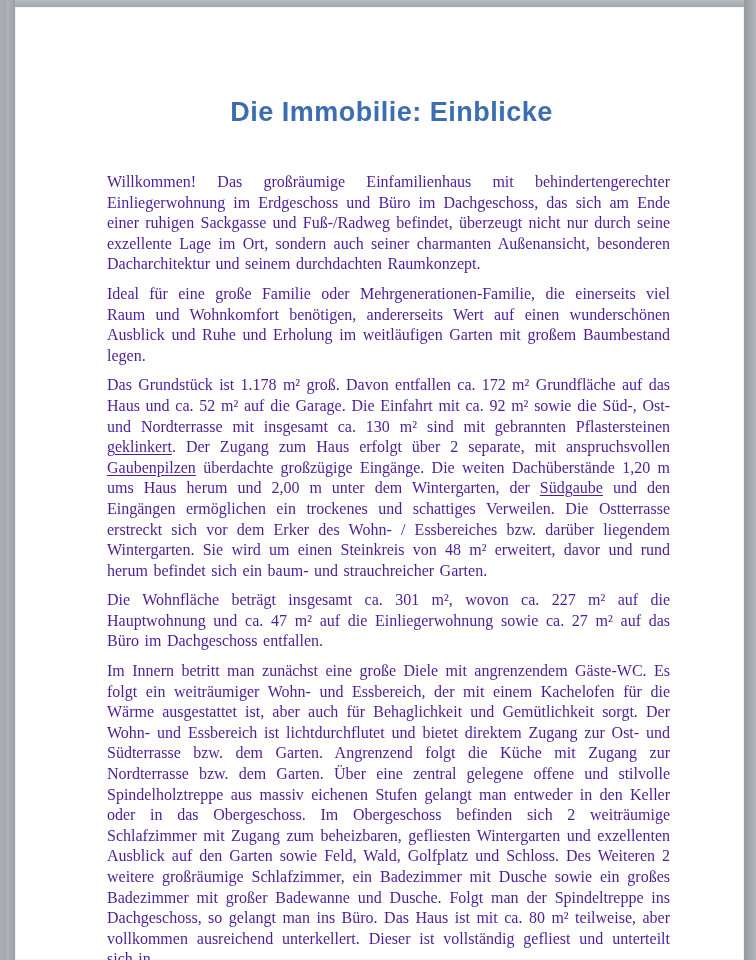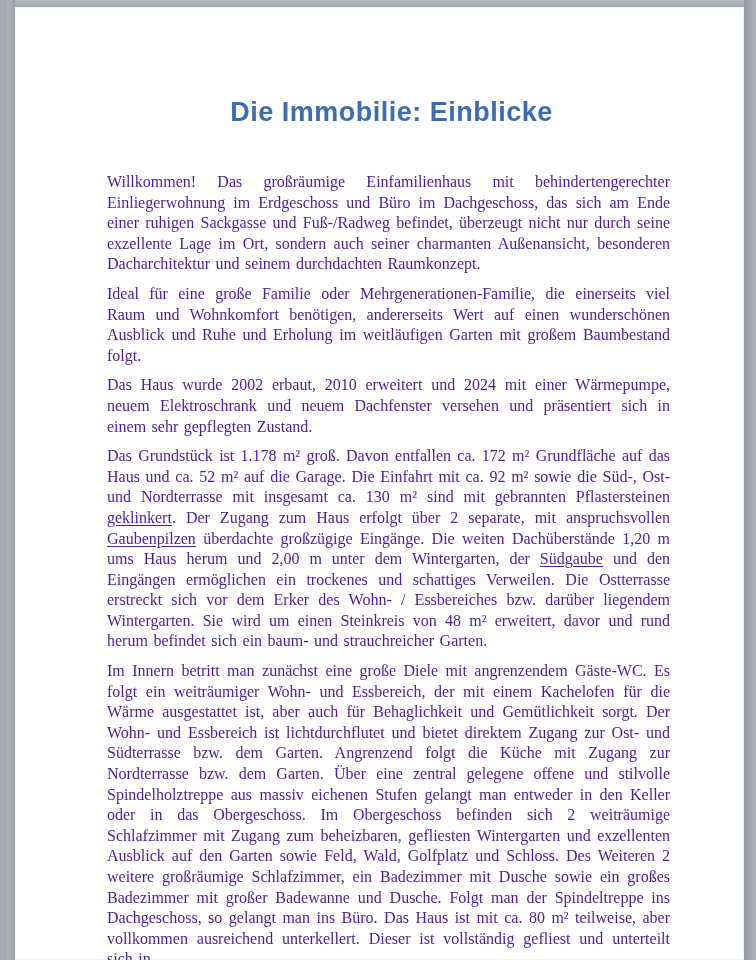--- a/index.html
+++ b/index.html
@@ -80,20 +80,20 @@
 <div class="viewport">
   <div class="frame-top"></div>
   <div class="frame-left"></div>
   <div class="frame-right"></div>
 
   <div class="page">
     <h1 class="doc-title">Die Immobilie: Einblicke</h1>
 
     <div class="doc-body">
         <p class="para"><span>Willkommen! Das großräumige Einfamilienhaus mit behindertengerechter Einliegerwohnung im Erdgeschoss und Büro im Dachgeschoss, das sich am Ende einer ruhigen Sackgasse und Fuß-/Radweg befindet, überzeugt nicht nur durch seine exzellente Lage im Ort, sondern auch seiner charmanten Außenansicht, besonderen Dacharchitektur und seinem durchdachten Raumkonzept.</span></p>
-        <p class="para"><span>Ideal für eine große Familie oder Mehrgenerationen-Familie, die einerseits viel Raum und Wohnkomfort benötigen, andererseits Wert auf einen wunderschönen Ausblick und Ruhe und Erholung im weitläufigen Garten mit großem Baumbestand folgt.</span></p>
-        <p class="para"><span>Das Haus wurde 2002 erbaut, 2010 erweitert und 2024 mit einer Wärmepumpe, neuem Elektroschrank und neuem Dachfenster versehen und präsentiert sich in einem sehr gepflegten Zustand.</span></p>
+        <p class="para"><span>Ideal für eine große Familie oder Mehrgenerationen-Familie, die einerseits viel Raum und Wohnkomfort benötigen, andererseits Wert auf einen wunderschönen Ausblick und Ruhe und Erholung im weitläufigen Garten mit großem Baumbestand legen.</span></p>
         <p class="para"><span>Das Grundstück ist 1.178 m² groß. Davon entfallen ca. 172 m² Grundfläche auf das Haus und ca. 52 m² auf die Garage. Die Einfahrt mit ca. 92 m² sowie die Süd-, Ost- und Nordterrasse mit insgesamt ca. 130 m² sind mit gebrannten Pflastersteinen </span><span class="misspell">geklinkert</span><span>.  Der Zugang zum Haus erfolgt über 2 separate, mit anspruchsvollen </span><span class="misspell">Gaubenpilzen</span><span> überdachte großzügige Eingänge. Die weiten Dachüberstände 1,20 m ums Haus herum und 2,00 m unter dem Wintergarten, der </span><span class="misspell">Südgaube</span><span> und den Eingängen ermöglichen ein trockenes und schattiges Verweilen. Die Ostterrasse erstreckt sich vor dem Erker des Wohn- / Essbereiches bzw. darüber liegendem Wintergarten. Sie wird um einen Steinkreis von 48 m² erweitert, davor und rund herum befindet sich ein baum- und strauchreicher Garten.</span></p>
+        <p class="para"><span>Die Wohnfläche beträgt insgesamt ca. 301 m², wovon ca. 227 m² auf die Hauptwohnung und ca. 47 m² auf die Einliegerwohnung sowie ca. 27 m² auf das Büro im Dachgeschoss entfallen.</span></p>
         <p class="para"><span>Im Innern betritt man zunächst eine große Diele mit angrenzendem Gäste-WC. Es folgt ein weiträumiger Wohn- und Essbereich, der mit einem Kachelofen für die Wärme ausgestattet ist, aber auch für Behaglichkeit und Gemütlichkeit sorgt. Der Wohn- und Essbereich ist lichtdurchflutet und bietet direktem Zugang zur Ost- und Südterrasse bzw. dem Garten. Angrenzend folgt die Küche mit Zugang zur Nordterrasse bzw. dem Garten. Über eine zentral gelegene offene und stilvolle Spindelholztreppe aus massiv eichenen Stufen gelangt man entweder in den Keller oder in das Obergeschoss. Im Obergeschoss befinden sich 2 weiträumige Schlafzimmer mit Zugang zum beheizbaren, gefliesten Wintergarten und exzellenten Ausblick auf den Garten sowie Feld, Wald, Golfplatz und Schloss. Des Weiteren 2 weitere großräumige Schlafzimmer, ein Badezimmer mit Dusche sowie ein großes Badezimmer mit großer Badewanne und Dusche. Folgt man der Spindeltreppe ins Dachgeschoss, so gelangt man ins Büro.  Das Haus ist mit ca. 80 m² teilweise, aber vollkommen ausreichend unterkellert. Dieser ist vollständig gefliest und unterteilt sich in</span></p>
       </div>
 
   </div>
 </div>
 
 </body></html>

